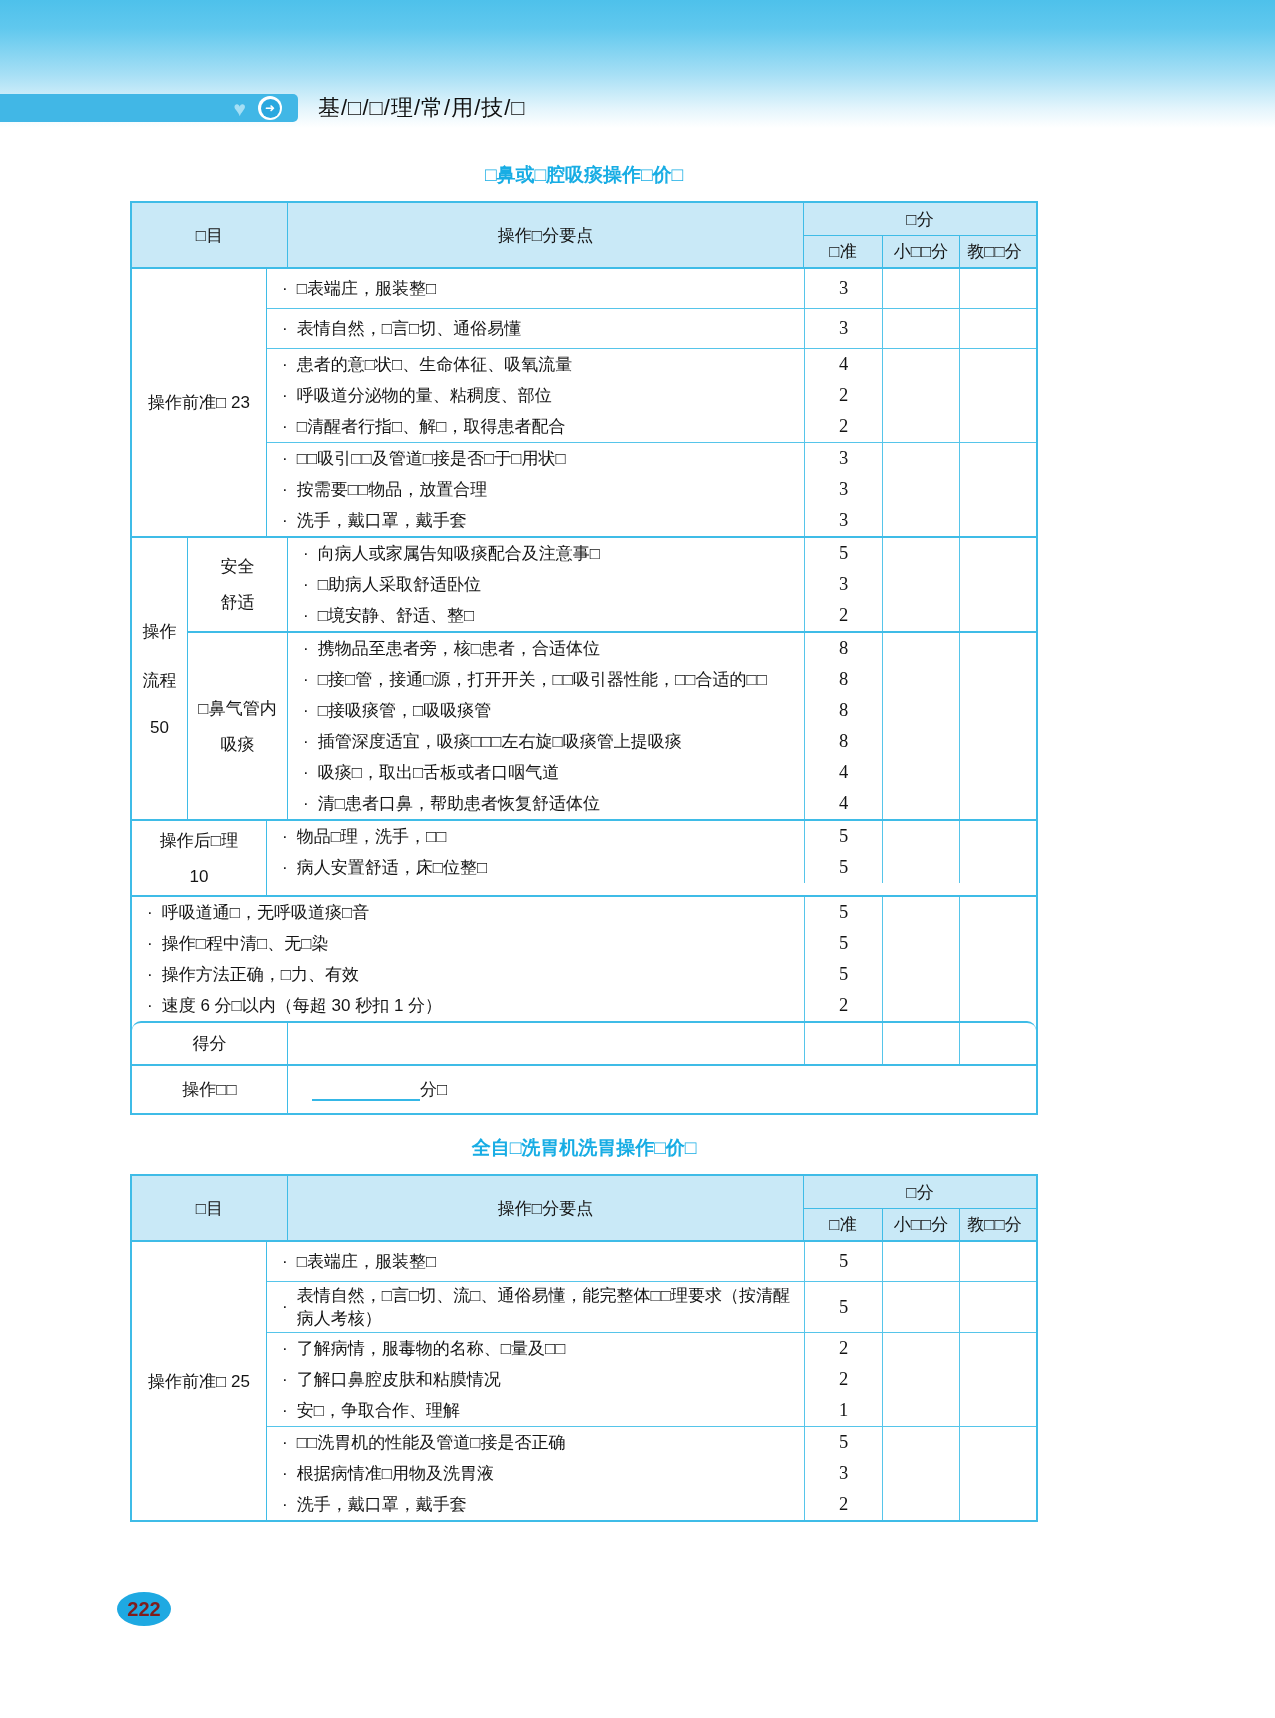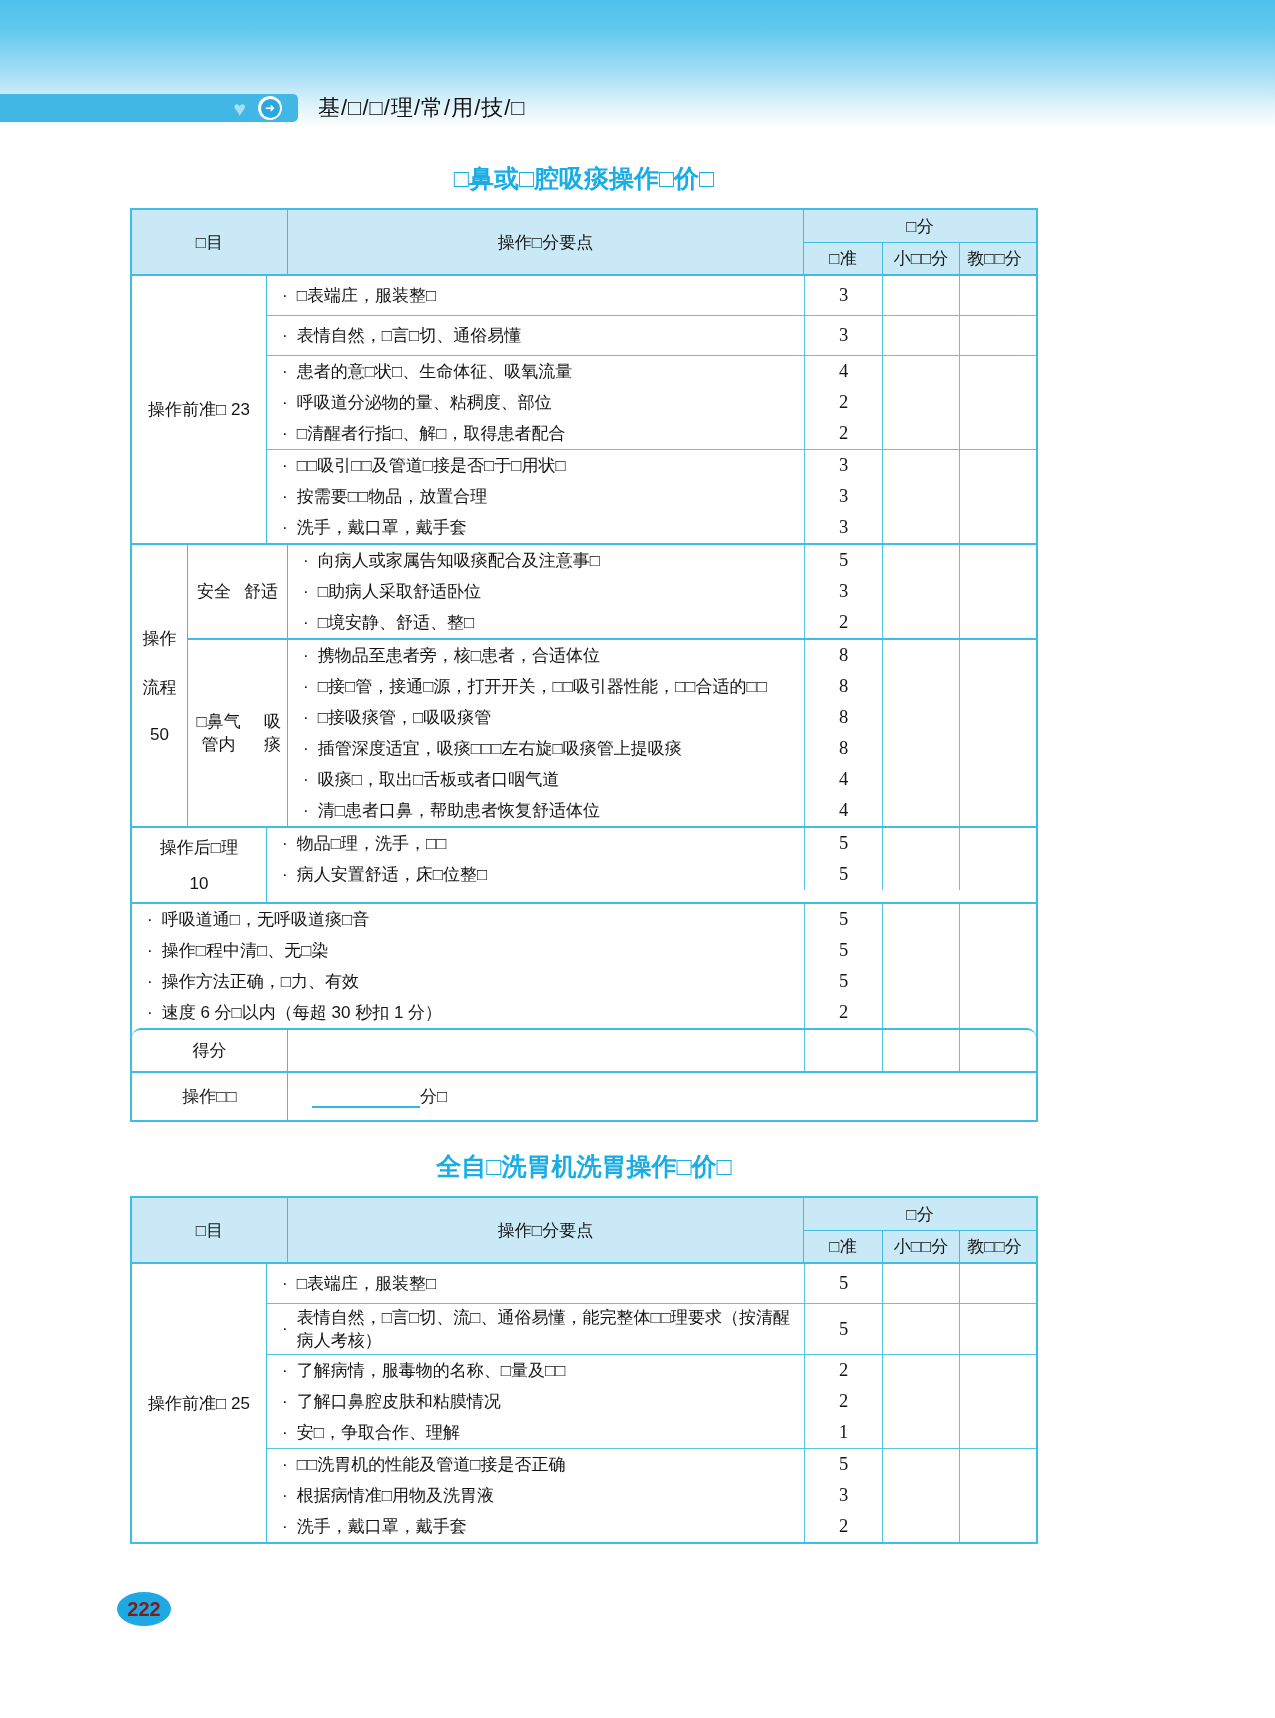--- a/index.html
+++ b/index.html
@@ -44,23 +44,23 @@
     display:flex;align-items:center;justify-content:center;line-height:1;
   }
   .chapter-title{
     position:absolute;left:318px;top:94px;height:28px;
     display:flex;align-items:center;
     font-size:22px;letter-spacing:1px;color:#101010;
   }
   
   .tbl-wrap{margin-left:130px;width:908px;}
   .tbl-wrap.first{margin-top:34px;}
-  .tbl-wrap.second{margin-top:28px;}
+  .tbl-wrap.second{margin-top:20px;}
   .tbl-title{
-    text-align:center;font-size:25px;font-weight:bold;
+    text-align:center;font-size:19px;font-weight:bold;
     color:var(--accent);margin:0 0 13px 0;
   }
   .tbl{
     width:908px;box-sizing:border-box;
     border:2px solid var(--line2);
     background:#ffffff;
     font-size:17px;
   }
   .cellc{display:flex;align-items:center;justify-content:center;text-align:center;}
   .hdr{display:flex;background:var(--hdrbg);}
@@ -78,21 +78,21 @@
     width:135px;border-right:1px solid var(--line2);box-sizing:border-box;
     display:flex;flex-direction:column;align-items:center;justify-content:center;
     gap:15px;text-align:center;padding:8px 4px;
   }
   .sec-label.narrow{width:56px;gap:26px;}
   .sec-body{flex:1;display:flex;flex-direction:column;}
   .subsec{display:flex;}
   .subsec + .subsec{border-top:2px solid var(--line2);}
   .sub-label{
     width:100px;border-right:1px solid var(--line2);box-sizing:border-box;
-    display:flex;align-items:center;justify-content:center;
+    display:flex;flex-direction:column;align-items:center;justify-content:center;
     gap:13px;text-align:center;padding:6px 2px;
   }
   .groups{flex:1;display:flex;flex-direction:column;}
   .group + .group{border-top:1px solid var(--line);}
   .item-row{display:flex;align-items:stretch;}
   .pt-cell{
     flex:1;display:flex;align-items:center;
     padding:2px 10px 2px 15px;box-sizing:border-box;
     min-height:31px;gap:9px;
   }

